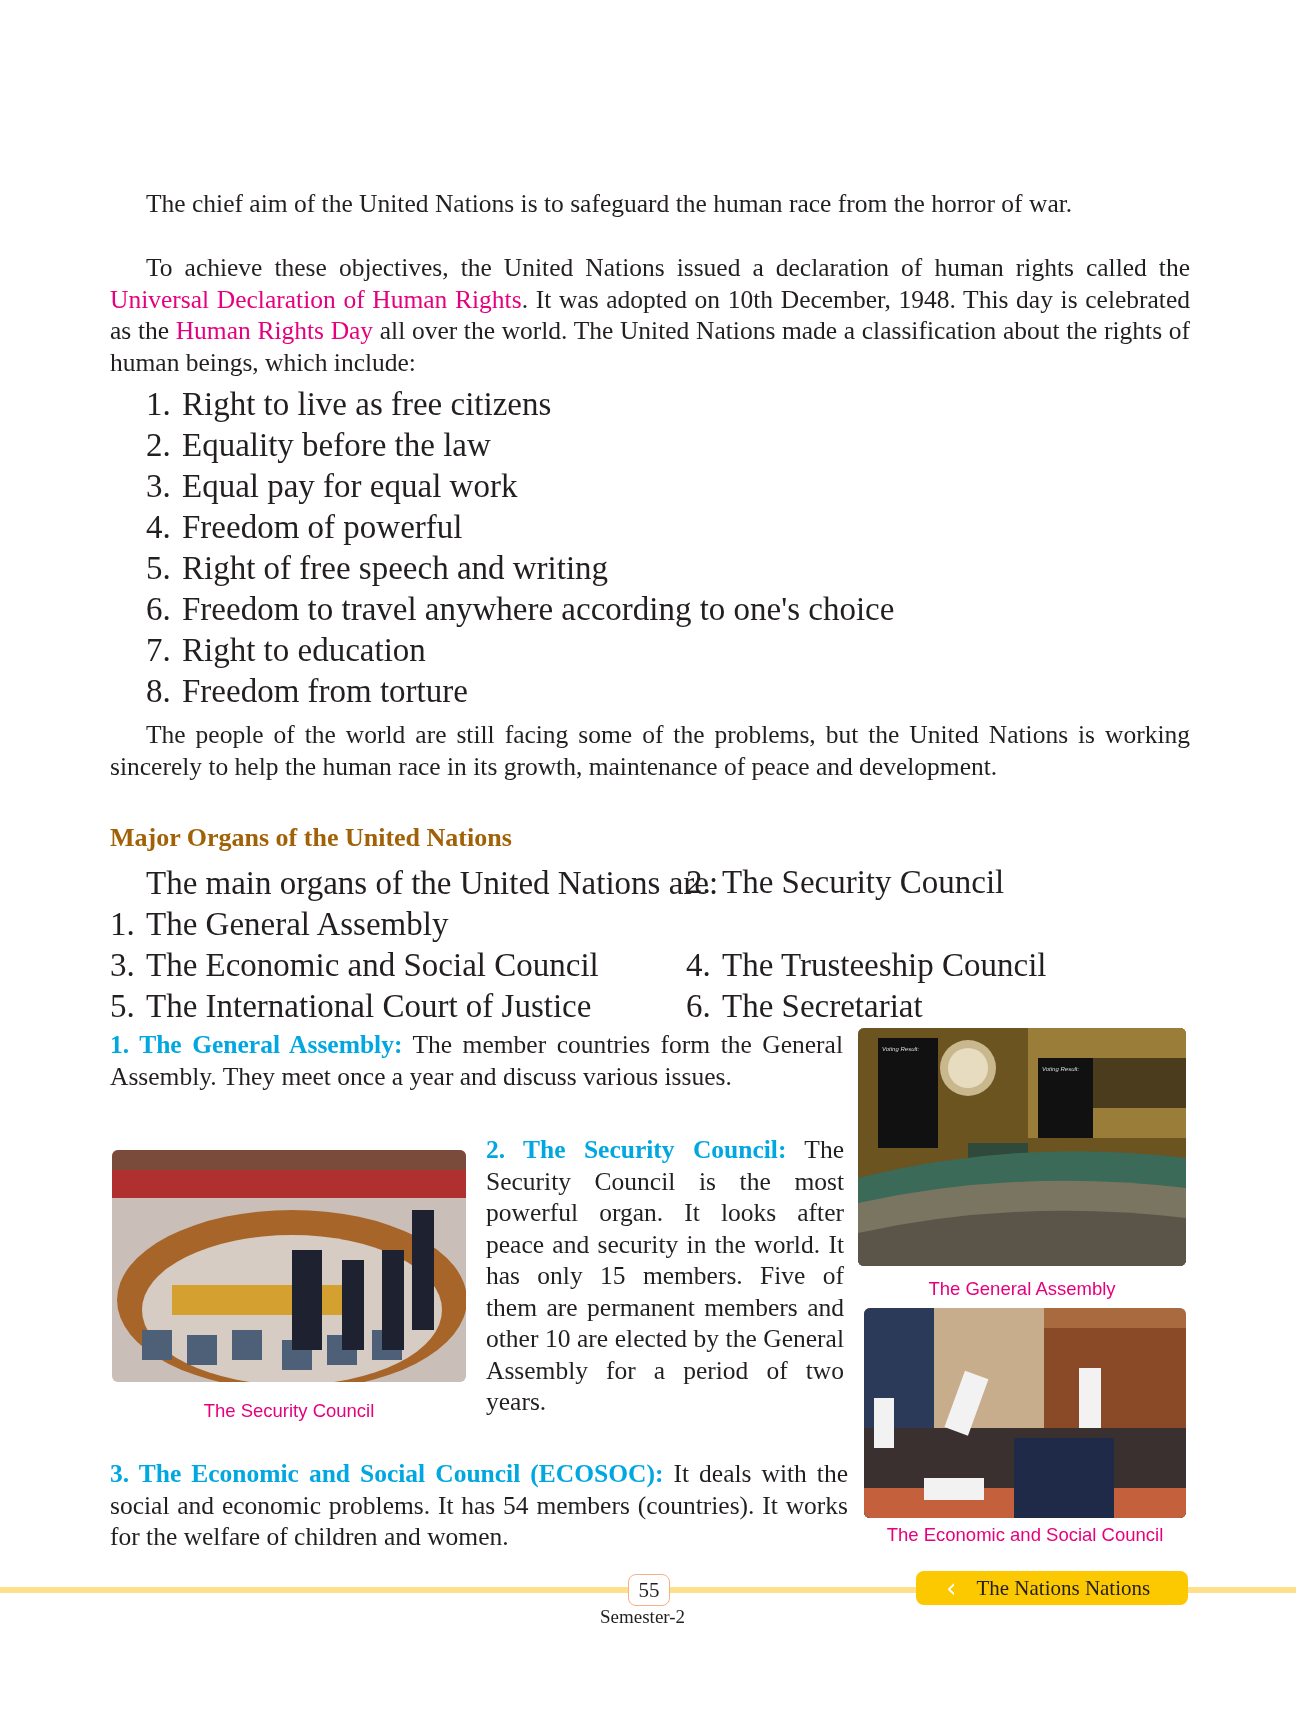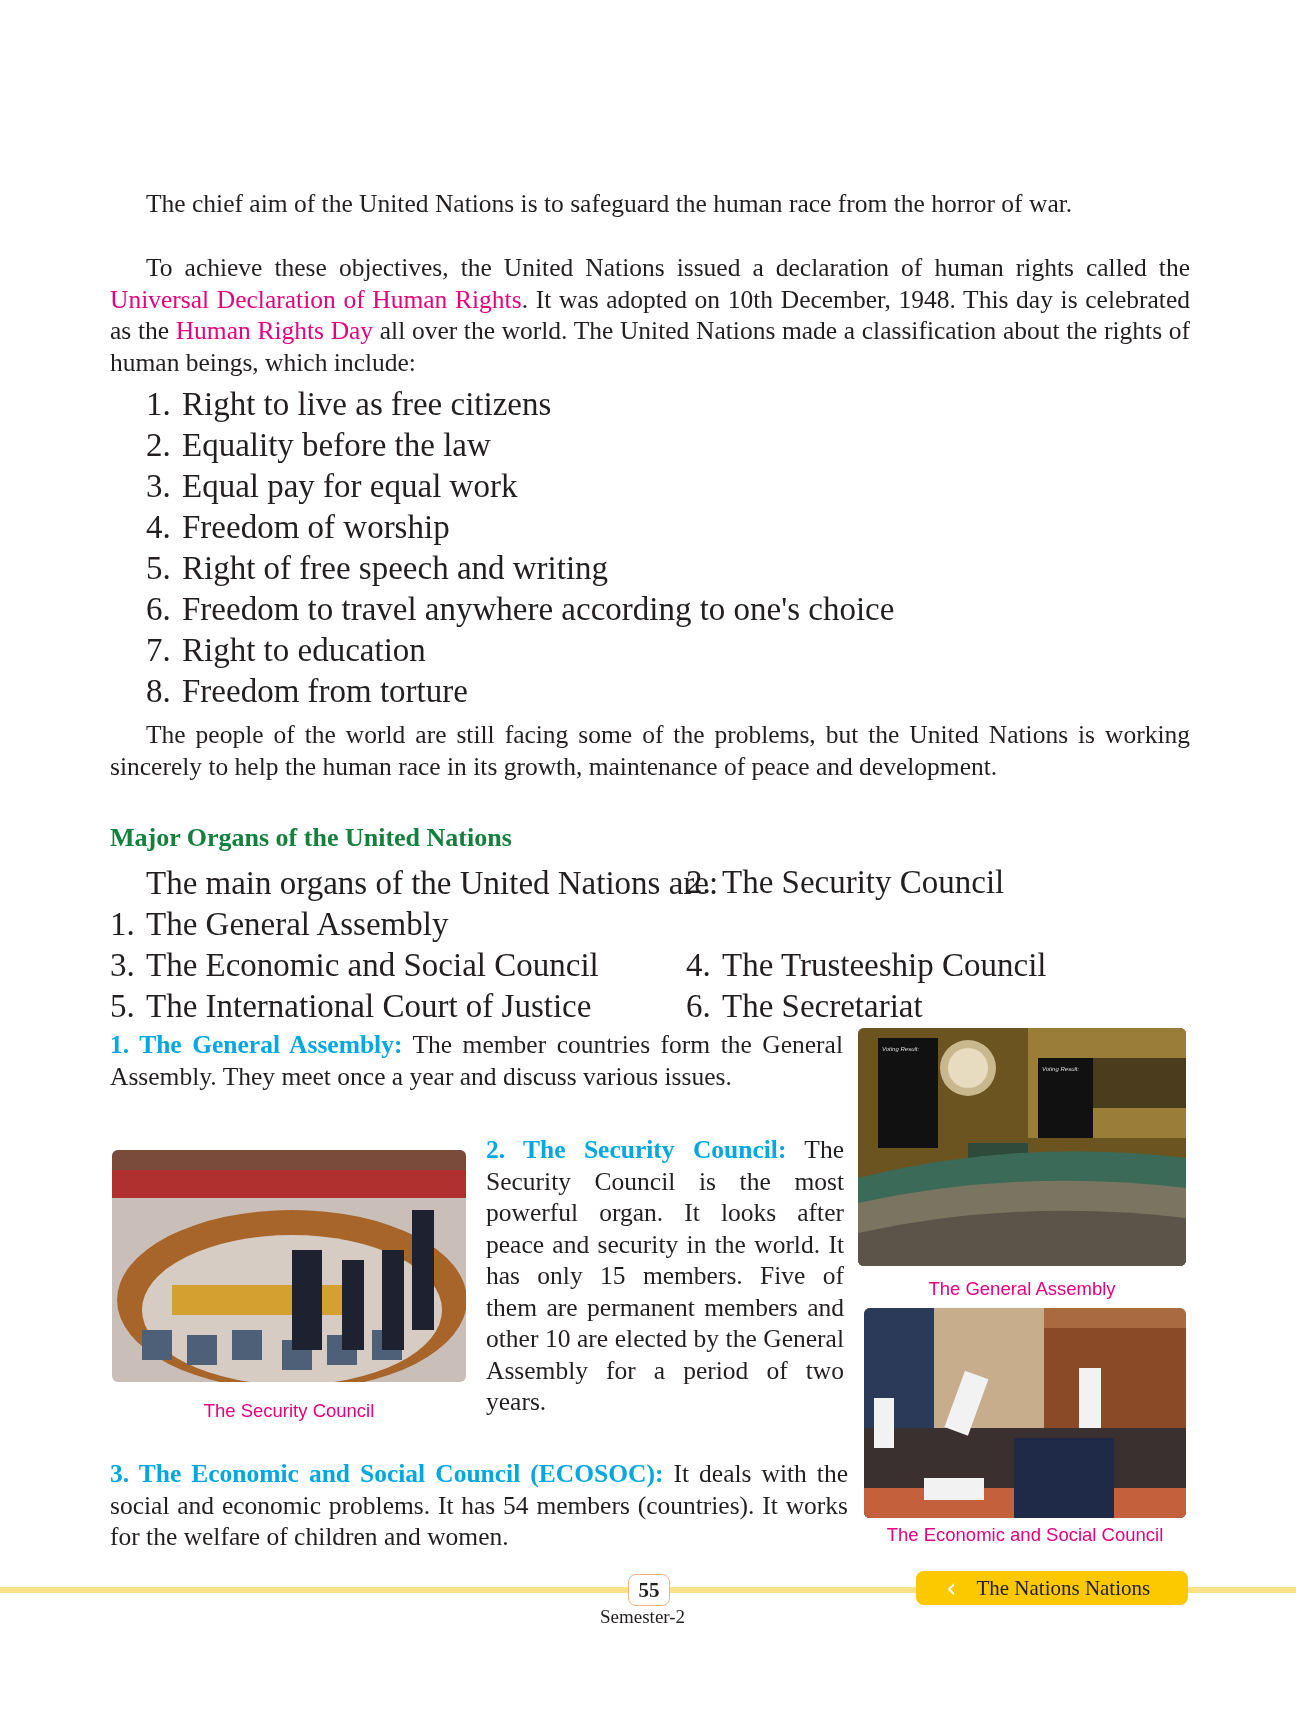--- a/index.html
+++ b/index.html
@@ -15,36 +15,36 @@
   .indent { text-indent:36px; }
   .pink { color:#e6007e; }
   .cyan { color:#00a7e1; font-weight:bold; }
   .list-item {
     position:absolute; left:146px;
     font-family:"Liberation Serif", serif; font-size:33px; line-height:31px; color:#231f20;
   }
   .list-item .num { display:inline-block; width:36px; }
   .heading {
     position:absolute; left:110px; font-family:"Liberation Serif", serif; font-weight:bold;
-    font-size:26px; color:#15803d;
+    font-size:26px; color:#a16207;
   }
   .organ { position:absolute; font-family:"Liberation Serif", serif; font-size:33px; color:#231f20; }
   .organ .num { display:inline-block; width:36px; }
   .photo {
     position:absolute; border-radius:6px; overflow:hidden;
     box-shadow:0 0 10px 6px rgba(255,255,255,0.9) inset;
   }
   .caption {
     position:absolute; font-family:"Liberation Sans", sans-serif; font-size:18.5px; color:#e6007e; text-align:center;
   }
   .footer-bar { position:absolute; left:0; top:1587px; width:1296px; height:6px; background:#fde08a; }
   .page-num {
     position:absolute; left:628px; top:1574px; width:40px; height:30px; background:#fff;
     border:1.5px solid #f4b183; border-radius:8px; text-align:center;
-    font-family:"Liberation Serif", serif; font-size:21px; line-height:30px; color:#231f20;font-weight:bold;
+    font-family:"Liberation Serif", serif; font-size:21px; line-height:30px; color:#231f20;
   }
   .semester {
     position:absolute; left:600px; top:1606px; width:96px; text-align:left;
     font-family:"Liberation Serif", serif; font-size:19px; color:#231f20;
   }
   .chapter-tab {
     position:absolute; left:916px; top:1571px; width:272px; height:34px; background:#fcc800;
     border-radius:8px; font-family:"Liberation Serif", serif; font-size:21px; color:#231f20;
     display:flex; align-items:center;
   }
@@ -54,21 +54,21 @@
 <body>
 
 <div class="para indent" style="top:188px;">The chief aim of the United Nations is to safeguard the human race from the horror of war.</div>
 
 <div class="para indent" style="top:252px;"><span>To achieve these objectives, the United Nations issued a declaration of human rights called the </span><span class="pink">Universal Declaration of Human Rights</span><span>. It was adopted on 10th December, 1948. This day is celebrated as the </span><span class="pink">Human Rights Day</span><span> all over the world. The United Nations made a classification  about the rights of human beings, which include:</span></div>
 
 <div>
   <div class="list-item" style="top:389px;"><span class="num">1.</span><span>Right to live as free citizens</span></div>
   <div class="list-item" style="top:430px;"><span class="num">2.</span><span>Equality before the law</span></div>
   <div class="list-item" style="top:471px;"><span class="num">3.</span><span>Equal pay for equal work</span></div>
-  <div class="list-item" style="top:512px;"><span class="num">4.</span><span>Freedom of worship</span></div>
+  <div class="list-item" style="top:512px;"><span class="num">4.</span><span>Freedom of powerful</span></div>
   <div class="list-item" style="top:553px;"><span class="num">5.</span><span>Right of free speech and writing</span></div>
   <div class="list-item" style="top:594px;"><span class="num">6.</span><span>Freedom to travel anywhere according to one's choice</span></div>
   <div class="list-item" style="top:635px;"><span class="num">7.</span><span>Right to education</span></div>
   <div class="list-item" style="top:676px;"><span class="num">8.</span><span>Freedom from torture</span></div>
 </div>
 
 <div class="para indent" style="top:719px;">The people of the world are still facing some of the problems, but the United Nations is working sincerely to help the human race in its growth, maintenance of peace and development.</div>
 
 <div class="heading" style="top:823px;">Major Organs of the United Nations</div>
 <div class="organ" style="left:146px; top:865px;">The main organs of the United Nations are:</div>

